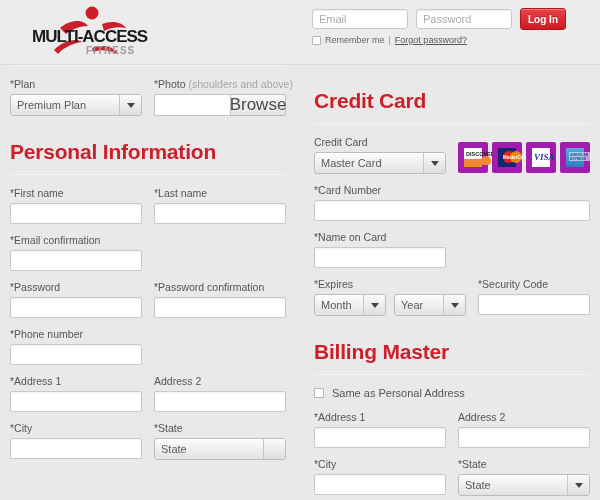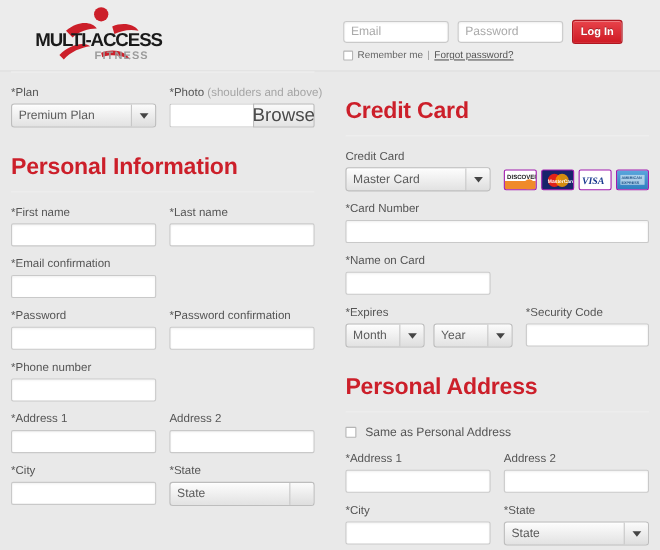--- a/index.html
+++ b/index.html
@@ -14,21 +14,21 @@
 
   
   .header {
     position:relative; height:65px;
     background:#ececec;
     border-bottom:1px solid #dcdcdc;
   }
   .logo { position:absolute; left:30px; top:4px; width:118px; height:54px; }
   .logo svg { display:block; }
 
-  .login { position:absolute; left:312px; top:18px; }
+  .login { position:absolute; left:312px; top:8px; }
   .login-row { display:flex; align-items:center; gap:8px; }
   .login-input {
     width:96px; height:20px; padding:2px 6px;
     border:1px solid #c9c9c9; border-radius:3px;
     background:#fff; color:#555; font-size:11px;
     font-family:"Liberation Sans", sans-serif;
     box-shadow:inset 0 1px 2px rgba(0,0,0,.07);
   }
   .login-input::placeholder { color:#aaa; }
   .btn-login {
@@ -121,21 +121,21 @@
   }
 
   .chkline { display:flex; align-items:center; margin:6px 0 12px; }
   .chkline .cbox2 {
     width:10px; height:10px; border:1px solid #b5b5b5;
     background:#fff; margin-right:8px; border-radius:1px;
   }
   .chkline span { font-size:11px; color:#555; }
 
   .cards { display:flex; gap:4px; align-items:flex-end; padding-bottom:1px; }
-  .card { width:30px; height:19px; border-radius:2px; border:1px solid #a21caf; }
+  .card { width:30px; height:31px; border-radius:2px; border:6px solid #a21caf; }
 </style>
 </head>
 <body>
 
 <div class="header">
 
   <div class="logo">
     <svg width="118" height="54" viewBox="0 0 118 54">
       <circle cx="62" cy="9" r="6.5" fill="#cc1f2a"></circle>
       <path d="M30 24 C42 14, 54 16, 58 22 C50 22, 42 25, 36 30 Z" fill="#cc1f2a"></path>
@@ -330,21 +330,21 @@
               </div>
           </div>
         </div>
       </div>
       <div class="fld half">
         <label>*Security Code</label>
         <input class="txt" value="" style="">
       </div>
     </div>
 
-    <h2>Personal Address</h2>
+    <h2>Billing Master</h2>
     <div class="rule"></div>
 
     <div class="chkline">
       <span class="cbox2"></span>
       <span>Same as Personal Address</span>
     </div>
 
     <div class="row">
       <div class="fld half">
         <label>*Address 1</label>

